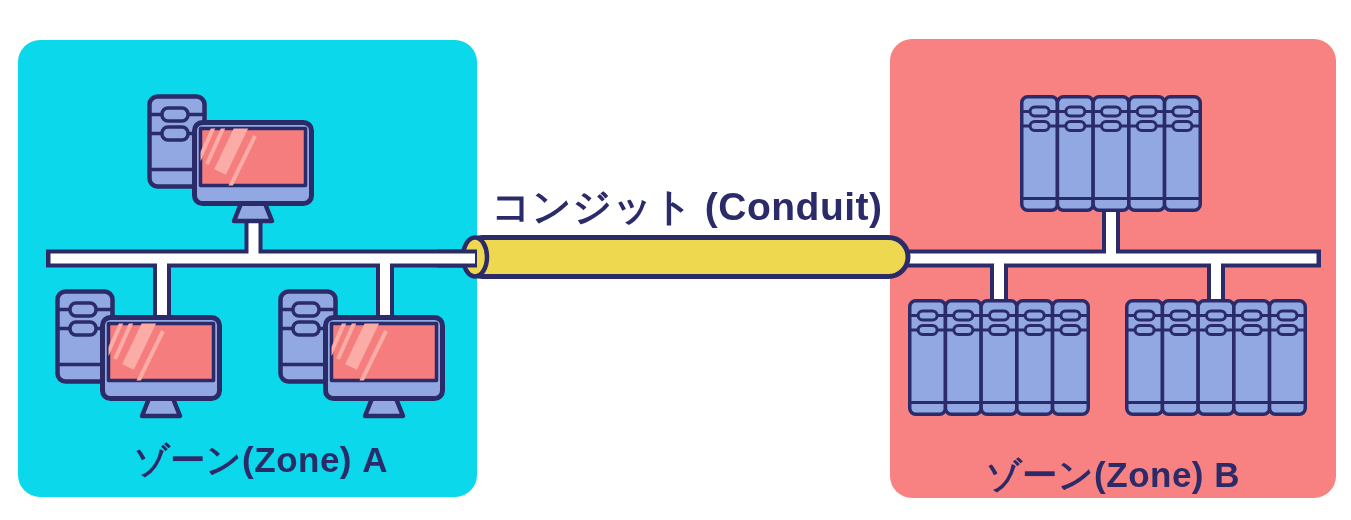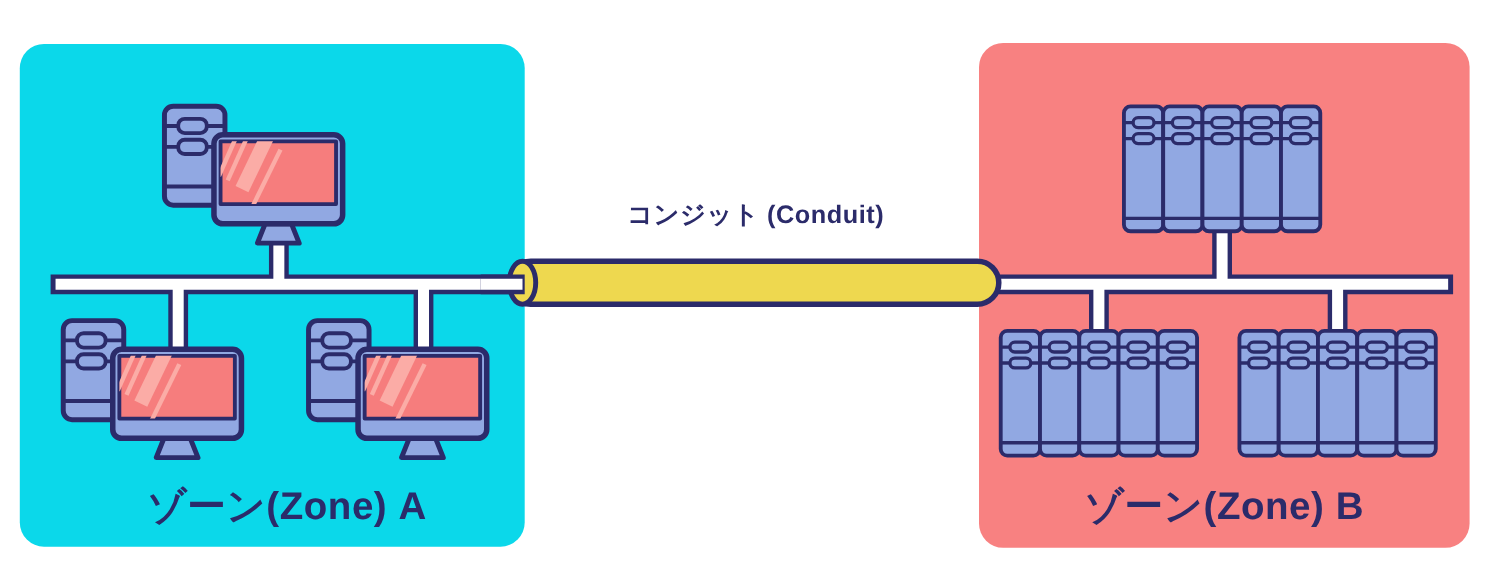--- a/index.html
+++ b/index.html
@@ -9,24 +9,24 @@
     font-family:"Liberation Sans","DejaVu Sans",sans-serif;
   }
   .zone{position:absolute;border-radius:22px;}
   .zone-a{left:18px;top:40px;width:459px;height:457px;background:var(--cyan,#0bd8ea);}
   .zone-b{left:890px;top:39px;width:446px;height:459px;background:var(--salmon,#f88181);}
   .overlay{position:absolute;left:0;top:0;}
   .label{
     position:absolute;transform:translateX(-50%);
     color:var(--navy,#2b2b6a);font-weight:bold;white-space:nowrap;letter-spacing:0.5px;
   }
-  .conduit-label{left:687px;top:180px;font-size:23px;}
+  .conduit-label{left:687px;top:180px;font-size:39px;}
   .zone-label{font-size:35px;}
   .zone-a-label{left:261px;top:437px;}
-  .zone-b-label{left:1113px;top:437px;}
+  .zone-b-label{left:1113px;top:452px;}
 
   
   .navy-line{stroke:var(--navy,#2b2b6a);stroke-width:18;fill:none;}
   .white-line{stroke:var(--white,#ffffff);stroke-width:10;fill:none;}
   .dev{fill:var(--periwinkle,#91a8e2);stroke:var(--navy,#2b2b6a);stroke-linejoin:round;}
   .screen{fill:var(--screen_red,#f67d7d);stroke:var(--navy,#2b2b6a);stroke-linejoin:round;}
   .detail{fill:none;stroke:var(--navy,#2b2b6a);}
   .glare{fill:none;stroke:var(--glare_pink,#fbaca6);stroke-linecap:butt;}
   .pipe{fill:var(--yellow,#eed84f);stroke:var(--navy,#2b2b6a);}
 </style>

